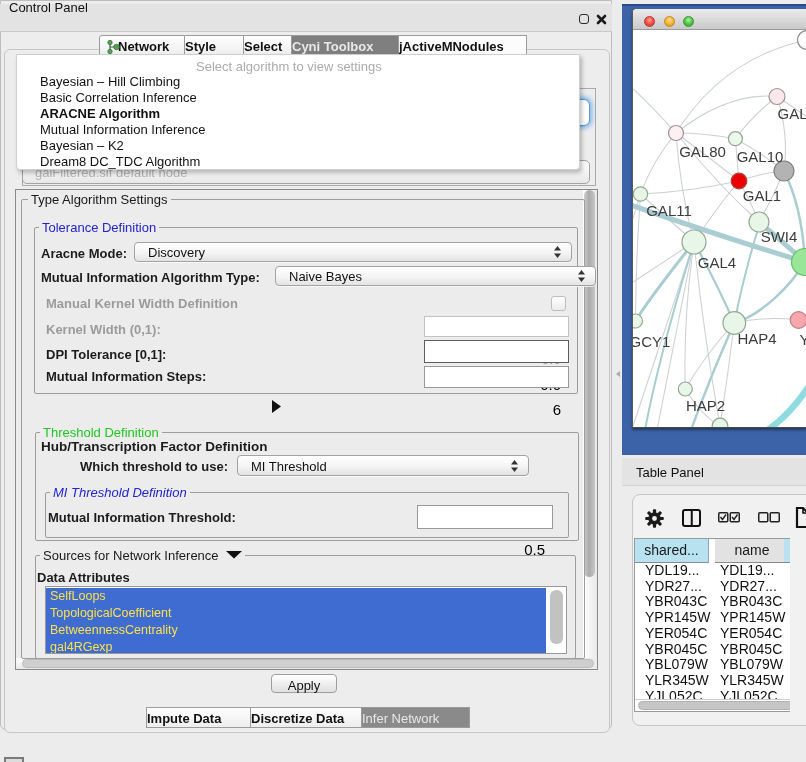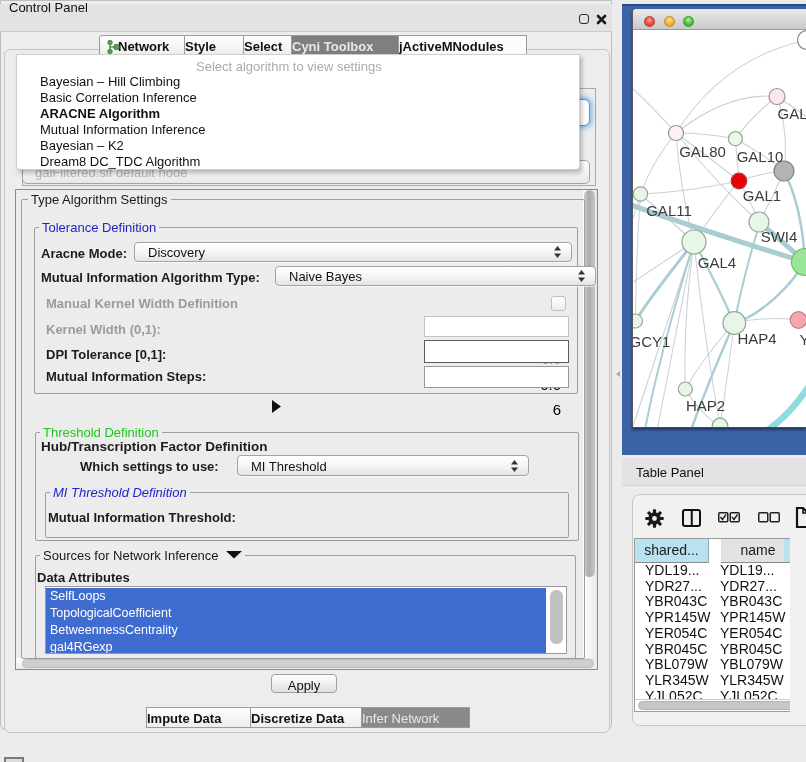--- a/index.html
+++ b/index.html
@@ -133,42 +133,45 @@
     </div>
 
   <div class="lbl abs" style="left:41px;top:400px;font-size:13.5px;margin-top:39px;">Hub/Transcription Factor Definition</div>
   <svg class="abs" style="left:271px;top:400px;" width="11" height="13" viewBox="0 0 11 13">
       <path d="M1 0 L10 6.5 L1 13 Z" fill="#111"></path>
     </svg>
 
   <div class="fieldset" style="left:35px;top:432px;width:542px;height:107px;">
     <span class="legend" style="left:4px;color:#21c421;">Threshold Definition</span>
   </div>
-  <div class="lbl abs" style="left:80px;top:459px;">Which settings to use:</div>
+  <div class="lbl abs" style="left:80px;top:459px;">Which threshold to use:</div>
   <div class="combo" style="left:237px;top:455px;width:290px;height:19px;">
     <span class="ct">MI Threshold</span>
     <svg class="stepper" viewBox="0 0 9 12">
         <path d="M4.5 0 L8 4.5 L1 4.5 Z" fill="#333"></path>
         <path d="M4.5 12 L8 7.5 L1 7.5 Z" fill="#333"></path>
       </svg>
   </div>
 
   <div class="fieldset" style="left:45px;top:492px;width:522px;height:44px;">
     <span class="legend" style="left:4px;color:#2222cc;font-style:italic;">MI Threshold Definition</span>
   </div>
   <div class="lbl abs" style="left:48px;top:510px;">Mutual Information Threshold:</div>
+  <div class="field" style="left:417px;top:505px;width:136px;height:24px;border:1px solid #989898;box-sizing:border-box;">
+      <span style="color:#000;font-size:15px;">0.5</span>
+    </div>
 
   <div class="fieldset" style="left:35px;top:555px;width:539px;height:102px;">
     <span class="legend" style="left:4px;color:#1a1a1a;">Sources for Network Inference <svg width="16" height="9" viewBox="0 0 16 9" style="vertical-align:1px;margin-left:4px;">
           <path d="M0 1 L16 1 L8 8.5 Z" fill="#111"></path>
         </svg></span>
   </div>
   <div class="lbl abs" style="left:37px;top:570px;">Data Attributes</div>
   <div class="abs" style="left:45px;top:586px;width:522px;height:68px;background:#ffffff;border:1px solid #999;box-sizing:border-box;overflow:hidden;">
-    <div style="position:absolute;left:0;top:1px;width:500px;height:68px;background:#3f6cd1;color:#ffffff;font-size:12.5px;line-height:17px;padding-left:4px;box-sizing:border-box;">
+    <div style="position:absolute;left:0;top:1px;width:500px;height:68px;background:#3f6cd1;color:#fde047;font-size:12.5px;line-height:17px;padding-left:4px;box-sizing:border-box;">
       SelfLoops<br>TopologicalCoefficient<br>BetweennessCentrality<br>gal4RGexp
     </div>
     <div style="position:absolute;right:3px;top:3px;width:13px;height:54px;background:#c2c2c2;border-radius:6px;"></div>
   </div>
 
   <div class="abs" style="left:271px;top:674px;width:66px;height:19px;background:linear-gradient(#ffffff,#e0e0e0);border:1px solid #9f9f9f;border-radius:4px;box-sizing:border-box;text-align:center;">
     <span style="font-size:13px;color:#111;position:relative;top:1px;">Apply</span>
   </div>
 
   <div class="abs" style="left:146px;top:707px;width:324px;height:21px;">
@@ -314,21 +317,21 @@
     <rect x="12.25" y="0.75" width="9" height="9" rx="1" fill="none" stroke="#222" stroke-width="1.5"></rect>
   </svg>
   <svg class="abs" style="left:795px;top:506px;" width="16" height="23" viewBox="0 0 16 23">
     <path d="M2 2 L8 2 L13 7 L13 21 L2 21 Z" fill="none" stroke="#111" stroke-width="2.2"></path>
     <path d="M8 2 L8 7 L13 7" fill="none" stroke="#111" stroke-width="1.6"></path>
   </svg>
 
   <div class="abs" style="left:634px;top:538px;width:156px;height:174px;border:1px solid #9a9a9a;border-right:none;background:#fff;box-sizing:border-box;overflow:hidden;">
 
     <div style="position:absolute;left:0;top:0;height:24px;width:74px;background:#b9e2f1;border-right:1px solid #8fa7b0;border-bottom:1px solid #8a8a8a;box-sizing:border-box;text-align:center;font-size:14px;color:#1a1a1a;line-height:23px;">shared...</div>
-    <div style="position:absolute;left:86px;top:0;height:24px;width:75px;background:#e2e2e2;border-right:1px solid #9a9a9a;border-bottom:1px solid #8a8a8a;box-sizing:border-box;text-align:center;font-size:14px;color:#1a1a1a;line-height:23px;">name</div>
+    <div style="position:absolute;left:80px;top:0;height:24px;width:75px;background:#e2e2e2;border-right:1px solid #9a9a9a;border-bottom:1px solid #8a8a8a;box-sizing:border-box;text-align:center;font-size:14px;color:#1a1a1a;line-height:23px;">name</div>
     <div style="position:absolute;left:149px;top:0;height:24px;width:30px;background:#b9e2f1;border-bottom:1px solid #8a8a8a;box-sizing:border-box;font-size:14px;color:#1a1a1a;line-height:23px;padding-left:14px;">A</div>
 
     <div style="position:absolute;left:0;top:24px;font-size:14px;color:#111;line-height:15.7px;white-space:pre;">
       <div style="position:absolute;left:10px;top:0;">YDL19...<br>YDR27...<br>YBR043C<br>YPR145W<br>YER054C<br>YBR045C<br>YBL079W<br>YLR345W<br>YJL052C</div>
       <div style="position:absolute;left:85px;top:0;">YDL19...<br>YDR27...<br>YBR043C<br>YPR145W<br>YER054C<br>YBR045C<br>YBL079W<br>YLR345W<br>YJL052C</div>
       <div style="position:absolute;left:156px;top:0;">13<br>12<br><br>9.<br>8.<br>9.<br><br>9.<br>9</div>
     </div>
 
     <div style="position:absolute;left:0;top:160px;width:172px;height:13px;background:#fff;border-top:1px solid #ccc;"></div>
     <div style="position:absolute;left:3px;top:161.5px;width:164px;height:9px;background:#c6c6c6;border:1px solid #b2b2b2;border-radius:5px;box-sizing:border-box;"></div>

